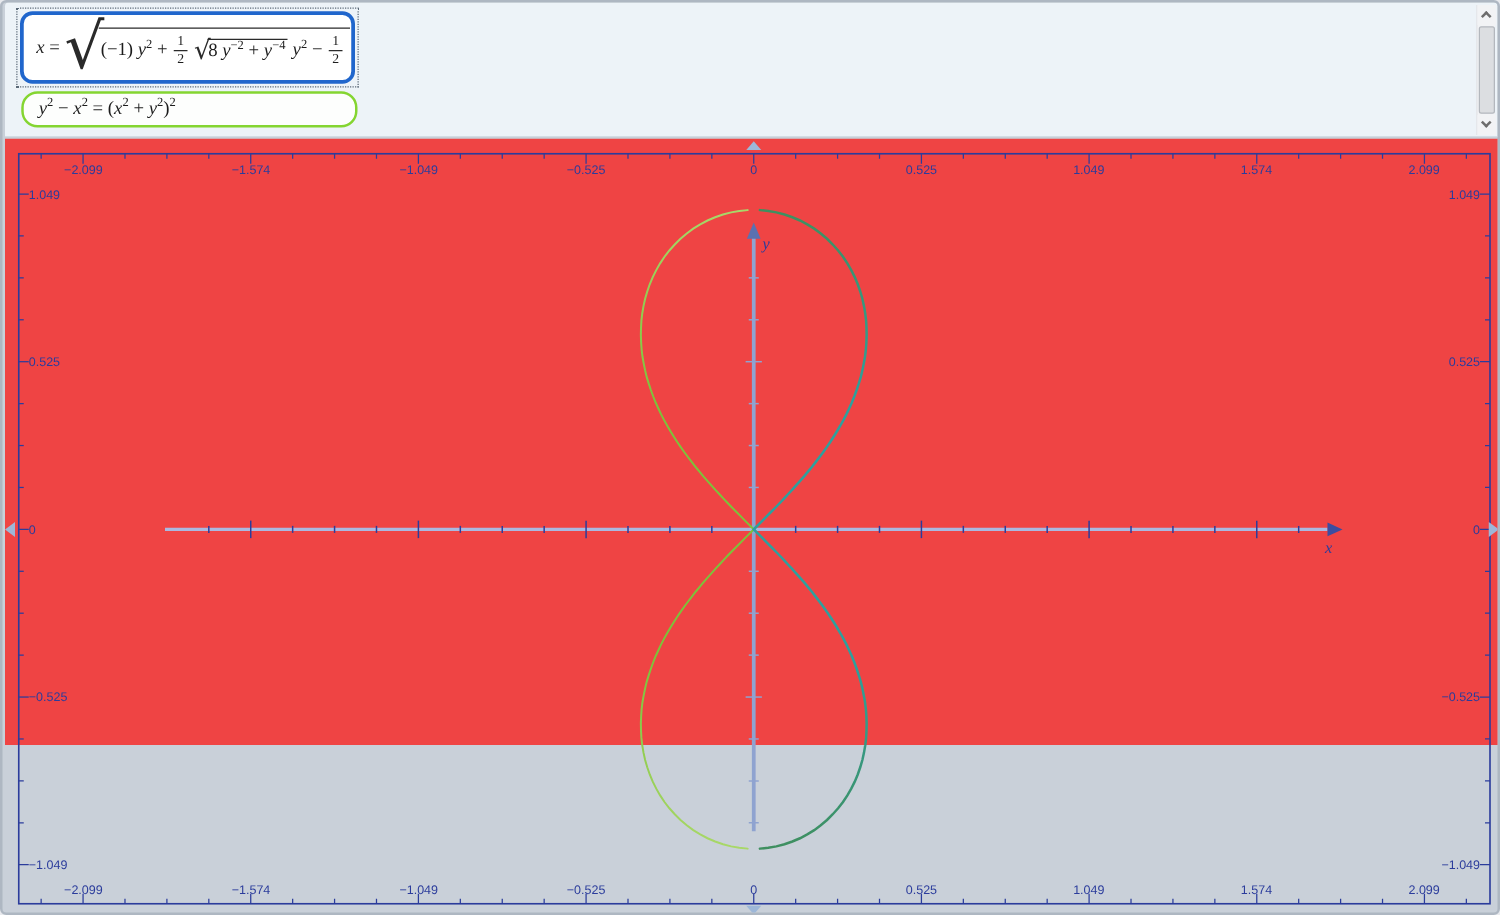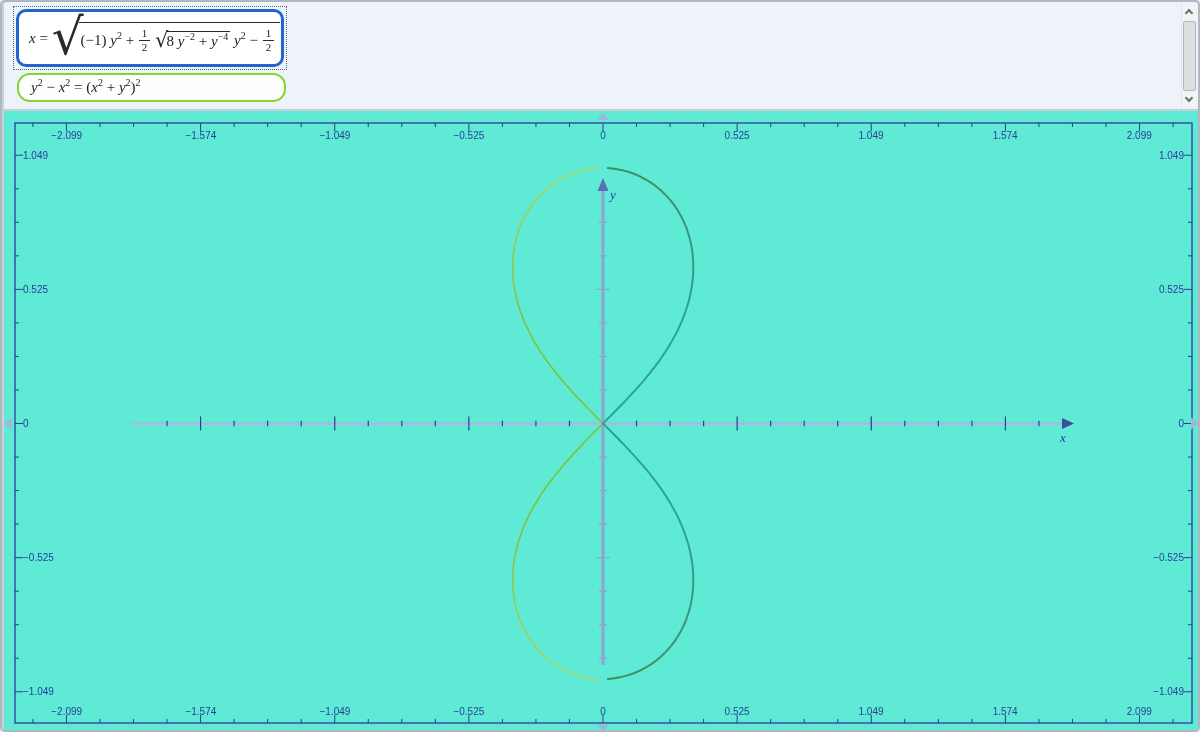--- a/index.html
+++ b/index.html
@@ -56,21 +56,21 @@
   .chev{position:absolute;left:4px;width:6px;height:6px;
         border-top:2px solid #6d6d6d;border-right:2px solid #6d6d6d;}
   #scroll-up .chev{top:6px;transform:rotate(-45deg);}
   #scroll-down .chev{top:3px;transform:rotate(135deg);}
   #scroll-thumb{
     position:absolute;left:1px;top:17px;width:13px;height:70px;
     background:#dcdee1;border:1px solid #b3b7bd;border-radius:2px;cursor:grab;
   }
   
   #plot-panel{
-    position:absolute;left:2px;top:109px;width:1195px;height:621px;background:#5eead4;
+    position:absolute;left:2px;top:109px;width:1195px;height:485px;background:#ef4444;
   }
   #plot-svg{position:absolute;left:0;top:0;}
 </style>
 </head>
 <body>
 
 <div id="window">
 
   <div id="formula-panel">
 

